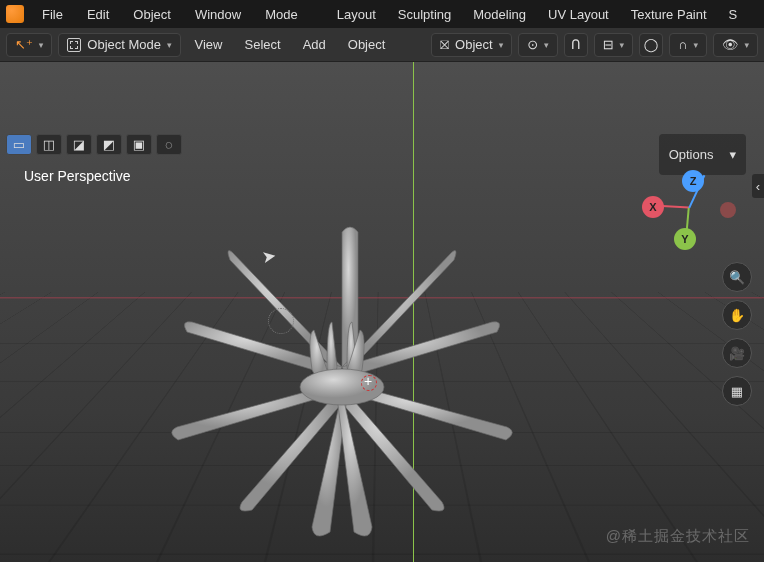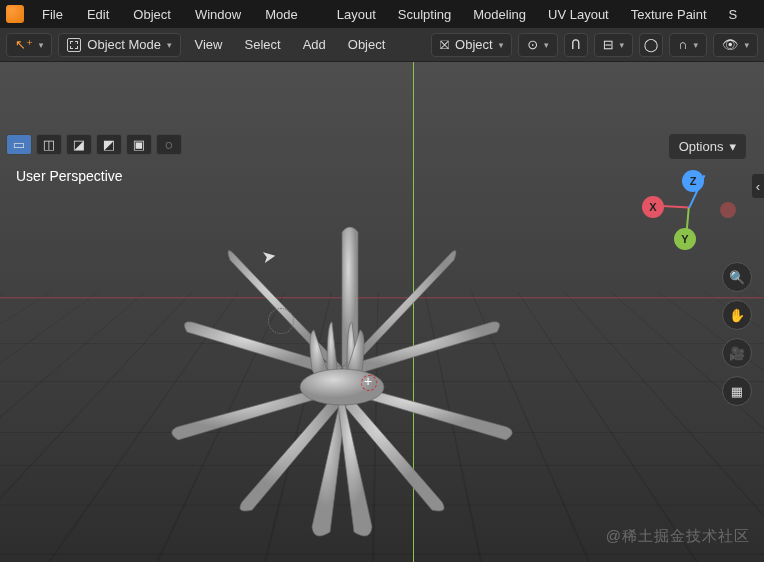--- a/index.html
+++ b/index.html
@@ -13,29 +13,29 @@
 .dd{background:#2c2c2c;border:1px solid #444;border-radius:4px;padding:3px 8px;display:flex;align-items:center;gap:6px;height:24px}
 .dd .chev{font-size:9px;color:#aaa}
 .mode-icon{width:14px;height:14px;border:1.5px solid #ccc;border-radius:2px;position:relative}
 .mode-icon::after{content:"";position:absolute;inset:2px;border:1px dashed #ccc}
 .tb-text{padding:4px 8px;cursor:default}
 .iconbtn{width:24px;height:24px;background:#2c2c2c;border:1px solid #444;border-radius:4px;display:flex;align-items:center;justify-content:center;font-size:12px}
 .spacer{flex:1}
 .tool-shelf{position:absolute;left:6px;top:72px;display:flex;gap:4px}
 .shelf-btn{width:26px;height:21px;background:#2c2c2c;border:1px solid #444;border-radius:3px;display:flex;align-items:center;justify-content:center;font-size:11px}
 .shelf-btn.active{background:#4a7bbf}
-.options{position:absolute;right:18px;top:72px;display:flex;align-items:center;gap:6px;background:rgba(44,44,44,.8);padding:5px 10px;border-radius:4px}
+.options{position:absolute;right:18px;top:72px;display:flex;align-items:center;gap:16px;background:rgba(44,44,44,.8);padding:13px 10px;border-radius:4px}
 .viewport{position:absolute;left:0;right:0;top:62px;bottom:0;background:linear-gradient(180deg,#4e4e4e 0%,#3a3a3a 70%,#2d2d2d 100%);overflow:hidden}
 .grid{position:absolute;inset:0;background-image:
   repeating-linear-gradient(90deg,rgba(0,0,0,.12) 0 1px,transparent 1px 42px),
   repeating-linear-gradient(0deg,rgba(0,0,0,.12) 0 1px,transparent 1px 42px);
   transform:perspective(800px) rotateX(62deg) scale(2.3) translateY(28px);transform-origin:50% 90%}
 .axis-x{position:absolute;height:1.5px;background:#b04050;left:-40%;right:-40%;top:47%;transform:perspective(800px) rotateX(62deg)}
 .axis-y{position:absolute;width:1.5px;background:#8bc34a;top:-10%;bottom:-30%;left:54%}
-.hud{position:absolute;left:16px;top:104px;line-height:1.5}
+.hud{position:absolute;left:24px;top:104px;line-height:1.5}
 .hud .l1{font-size:14px;color:#fff}
 .hud .l2{font-size:13px;color:#ddd}
 .gizmo{position:absolute;right:30px;top:100px;width:90px;height:90px}
 .g-axis{position:absolute;left:45px;top:45px;width:36px;height:1.5px;transform-origin:0 50%}
 .g-ball{position:absolute;width:22px;height:22px;border-radius:50%;display:flex;align-items:center;justify-content:center;font-size:11px;font-weight:600;color:#222}
 .side-btns{position:absolute;right:12px;top:200px;display:flex;flex-direction:column;gap:8px}
 .side-btn{width:30px;height:30px;border-radius:50%;background:#2c2c2c;border:1px solid #555;display:flex;align-items:center;justify-content:center;font-size:14px}
 .cursor-3d{position:absolute;left:358px;top:310px;width:22px;height:22px}
 .cursor-3d::before{content:"";position:absolute;inset:3px;border:1.5px dashed #c33;border-radius:50%}
 .cursor-3d::after{content:"+";position:absolute;left:6px;top:1px;color:#fff;font-size:14px}

